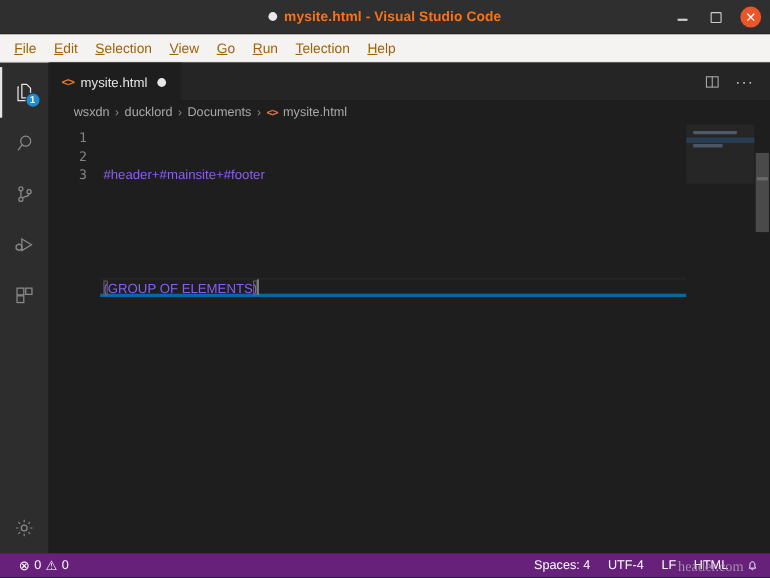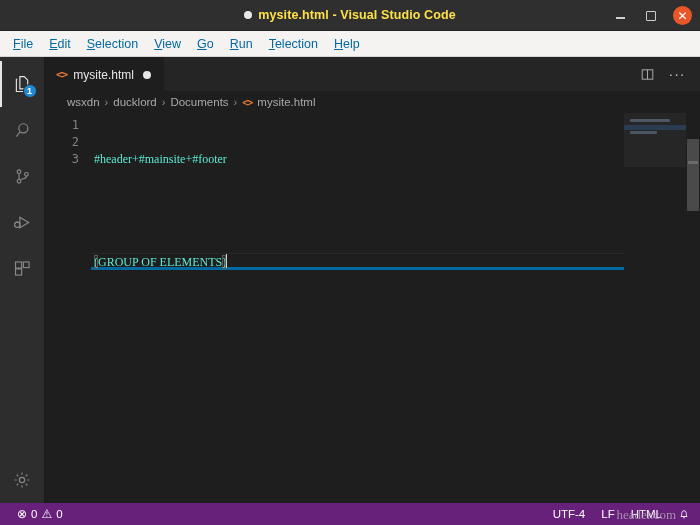--- a/index.html
+++ b/index.html
@@ -24,21 +24,21 @@
     position: relative;
     flex: 0 0 31px;
     border-bottom: 1px solid #242424;
   }
   .title-center {
     position: absolute;
     left: 0; right: 0;
     text-align: center;
     font-size: 12.5px;
     font-weight: bold;
-    color: #fde047;
+    color: #f97316;
     letter-spacing: 0.1px;
     display: flex; align-items: center; justify-content: center;
     gap: 6px;
     pointer-events: none;
   }
   .dirty-dot-title {
     width: 8px; height: 8px;
     border-radius: 50%;
     background: #e8e8e8;
     display: inline-block;
@@ -84,21 +84,21 @@
     height: 26px;
     flex: 0 0 26px;
     background: #f5f3f1;
     display: flex; align-items: center;
     padding-left: 6px;
     gap: 2px;
     border-bottom: 1px solid #d8d4d0;
   }
   .menu-item {
     font-size: 12.5px;
-    color: #0369a1;
+    color: #a16207;
     padding: 3px 7px;
     white-space: nowrap;
     font-family: "Liberation Sans", sans-serif;
   }
   .menu-item .mn {
     text-decoration: underline;
   }
 
   
   .body {
@@ -240,23 +240,23 @@
     padding-right: 12px;
     font-family: "DejaVu Sans Mono", monospace;
     font-size: 12px;
     color: #838383;
     line-height: 17px;
     user-select: none;
   }
   .code {
     flex: 1 1 auto;
     padding-top: 4px;
-    font-family: Liberation Serif, serif;
+    font-family: Liberation Sans, sans-serif;
     font-size: 12px;
-    color: #5eead4;
+    color: #8b5cf6;
     line-height: 17px;
     position: relative;
     min-width: 0;
     white-space: pre;
     overflow: hidden;
   }
   .code-line { height: 17px; position: relative; padding-left: 3px; }
   .code-line.current {
     border-top: 1px solid #282828;
     border-bottom: 3px solid #0369a1;
@@ -523,20 +523,21 @@
   <div class="statusbar">
     <div class="sb-left">
       <div class="sb-item">
         <span class="sb-glyph">⊗</span>
         <span>0</span>
         <span class="sb-glyph">⚠</span>
         <span>0</span>
       </div>
     </div>
     <div class="sb-right">
+      <div class="sb-item">Spaces: 4</div>
       <div class="sb-item">UTF-4</div>
       <div class="sb-item">LF</div>
       <div class="sb-item">HTML</div>
       <div class="sb-item bell">
         <svg width="12" height="12" viewBox="0 0 24 24" fill="none" stroke="currentColor" stroke-width="1.8">
           <path d="M6 17 H18 C16.5 15.5 16.5 13 16.5 11 C16.5 7.5 14.5 5.5 12 5.5 C9.5 5.5 7.5 7.5 7.5 11 C7.5 13 7.5 15.5 6 17 Z"></path>
           <path d="M10.3 19.3 C10.8 20.2 13.2 20.2 13.7 19.3"></path>
         </svg>
       </div>
     </div>

